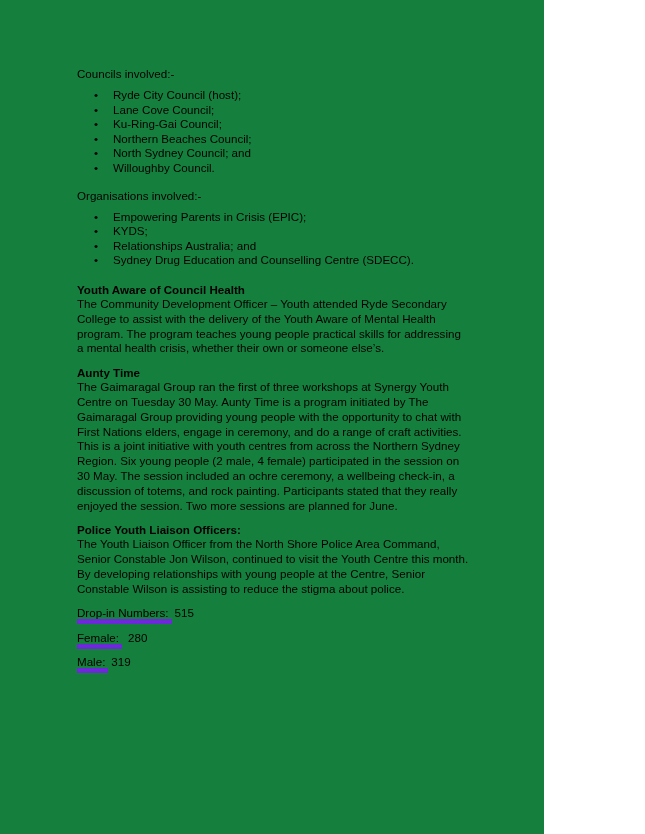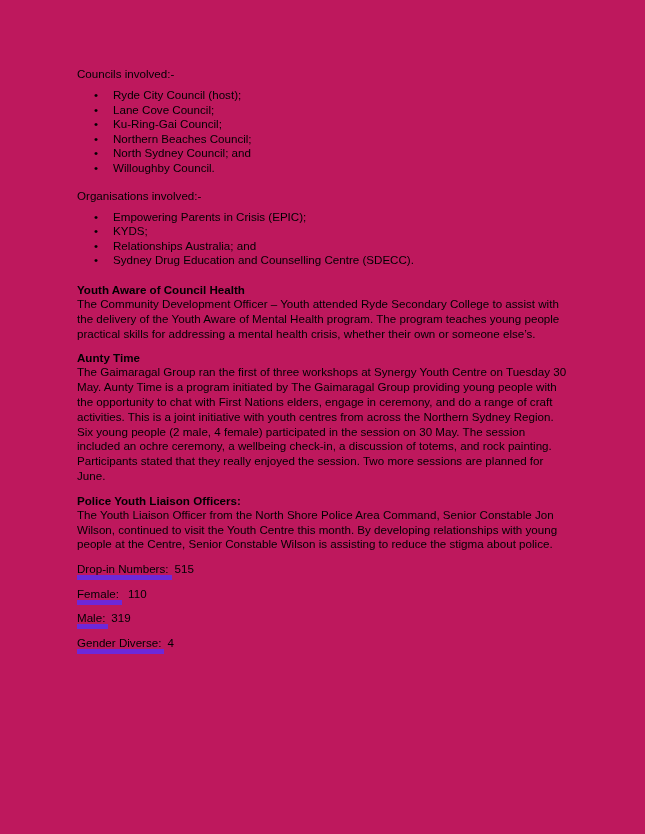--- a/index.html
+++ b/index.html
@@ -2,24 +2,24 @@
 <html><head>
 <meta charset="utf-8">
 <style>
   html, body {
     margin: 0;
     padding: 0;
     background: #ffffff;
   }
   .page {
     position: relative;
-    width: 645px;
+    width: 544px;
     height: 834px;
     box-sizing: border-box;
-    background: #be185d;
+    background: #15803d;
     padding: 66px 75px 0 77px;
     font-family: "Liberation Sans", sans-serif;
     font-size: 11.6px;
     line-height: 15px;
     color: #000000;
     overflow: hidden;
   }
   .intro-label {
     margin: 0 0 7px 0;
   }
@@ -105,17 +105,16 @@
   </div>
 
 
   <div class="section">
     <h2>Police Youth Liaison Officers:</h2>
     <p class="body">The Youth Liaison Officer from the North Shore Police Area Command, Senior Constable Jon Wilson, continued to visit the Youth Centre this month. By developing relationships with young people at the Centre, Senior Constable Wilson is assisting to reduce the stigma about police.</p>
   </div>
 
 
   <p class="stat"><span class="stat-label">Drop-in Numbers:</span><span class="stat-value">515</span></p>
-  <p class="stat"><span class="stat-label">Female:</span><span class="stat-value"> 110</span></p>
+  <p class="stat"><span class="stat-label">Female:</span><span class="stat-value"> 280</span></p>
   <p class="stat"><span class="stat-label">Male:</span><span class="stat-value">319</span></p>
-  <p class="stat"><span class="stat-label">Gender Diverse:</span><span class="stat-value">4</span></p>
 
 </div>
 
 </body></html>

